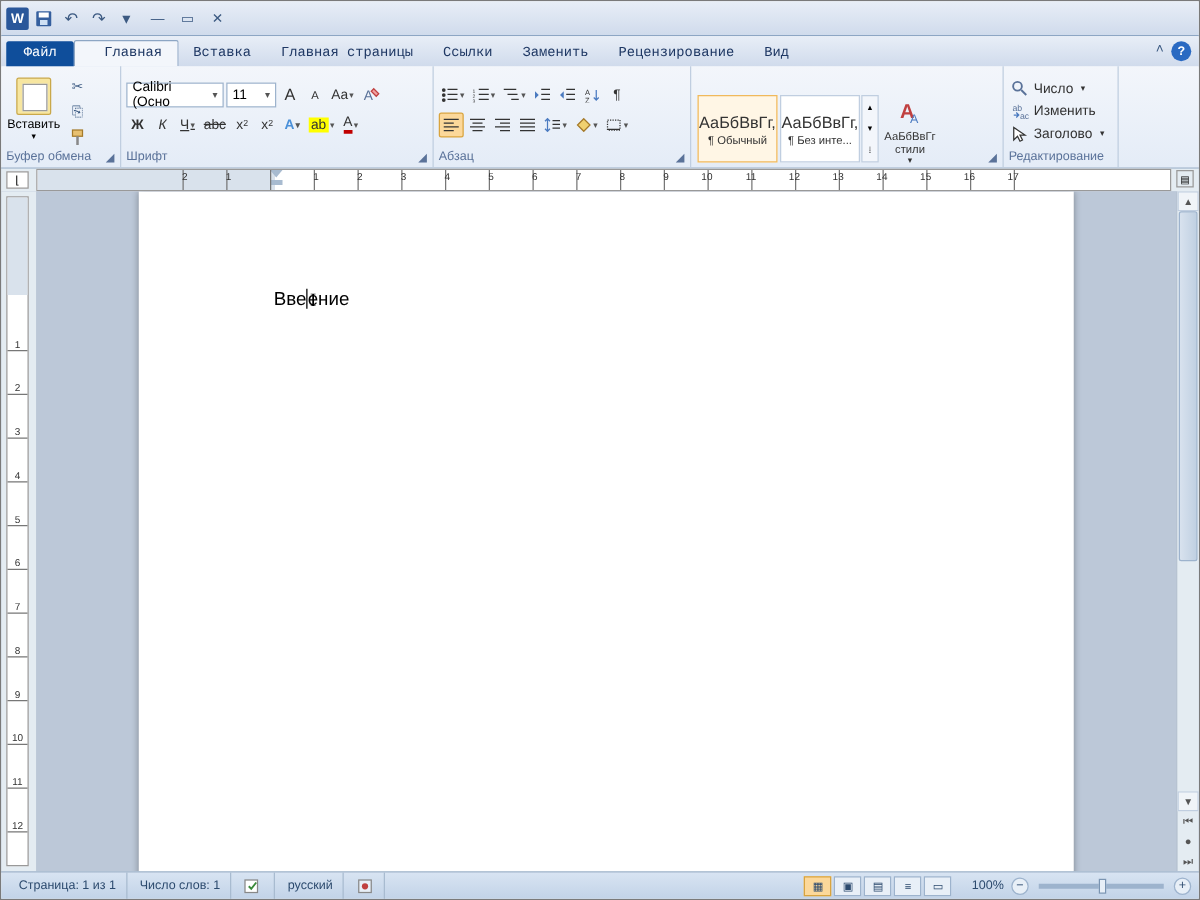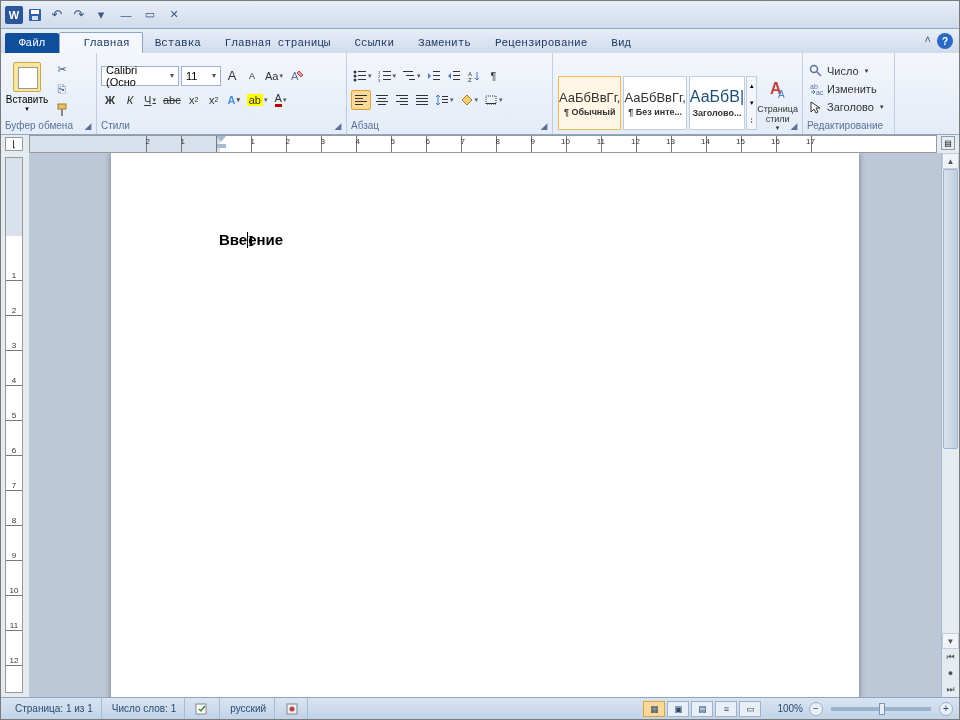--- a/index.html
+++ b/index.html
@@ -55,21 +55,21 @@
 
 .para-group { width: 206px; }
 .align-active { background: #fcd89a; border: 1px solid #d9a43e; border-radius: 2px; }
 
 .styles-group { width: 250px; }
 .styles-body { display: flex; align-items: flex-end; height: 100%; }
 .style-item { width: 64px; height: 54px; border: 1px solid #c0cee0; background: #fff; margin: 2px 1px; display: flex; flex-direction: column; align-items: center; justify-content: center; cursor: pointer; font-size: 9px; text-align: center; }
 .style-item.active { border: 1px solid #f0b95c; background: #fff6e5; }
 .style-preview { font-size: 13px; color: #333; }
 .style-preview.h1 { color: #1f4e79; font-size: 16px; }
-.style-name { font-size: 9px; color: #333; margin-top: 2px; overflow: hidden; white-space: nowrap; max-width: 60px; font-weight: bold; }
+.style-name { font-size: 9px; color: #333; margin-top: 2px; overflow: hidden; white-space: nowrap; max-width: 60px; }
 .style-expand { width: 14px; height: 54px; display: flex; flex-direction: column; justify-content: space-around; border: 1px solid #c0cee0; background: #f3f6fb; cursor: pointer; font-size: 7px; align-items: center; margin: 2px 0; }
 .change-styles { width: 50px; display: flex; flex-direction: column; align-items: center; justify-content: center; cursor: pointer; font-size: 9px; text-align: center; color: #333; }
 .change-styles-icon { width: 24px; height: 24px; margin-bottom: 2px; }
 
 .edit-group { width: 92px; }
 .edit-body { display: flex; flex-direction: column; gap: 2px; width: 100%; padding-top: 2px; }
 .edit-btn { display: flex; align-items: center; gap: 4px; cursor: pointer; font-size: 11px; color: #333; padding: 1px 2px; }
 .edit-icon { width: 14px; height: 14px; display: flex; align-items: center; justify-content: center; font-size: 11px; }
 
 
@@ -88,21 +88,21 @@
 .ruler-toggle { position: absolute; right: 4px; top: 1px; width: 14px; height: 14px; background: #e4ecf2; border: 1px solid #999; cursor: pointer; font-size: 8px; display: flex; align-items: center; justify-content: center; }
 
 .doc-row { flex: 1; display: flex; overflow: hidden; }
 .vruler { width: 28px; background: #e4ecf2; padding: 4px; }
 .vruler-inner { width: 18px; height: 100%; background: #fff; border: 1px solid #999; position: relative; }
 .vruler-margin { position: absolute; top: 0; height: 78px; left: 0; right: 0; background: #d9e2ec; }
 .vtick { position: absolute; left: 0; right: 0; border-bottom: 1px solid #777; font-size: 8px; text-align: center; color: #333; }
 
 .doc-scroll { flex: 1; position: relative; overflow: hidden; background: #bcc8d8; }
 .page { position: absolute; left: 82px; top: 0; width: 748px; min-height: 900px; background: #fff; box-shadow: 0 0 6px rgba(0,0,0,0.4); padding: 78px 108px; }
-.doc-text { font-family: Calibri, sans-serif; font-size: 15px; color: #000; position: relative; font-weight: bold; }
+.doc-text { font-family: Calibri, sans-serif; font-size: 15px; color: #000; position: relative; }
 .text-cursor { display: inline-block; width: 1px; height: 16px; background: #000; vertical-align: middle; position: relative; top: -1px; }
 .ibeam-cursor { position: absolute; left: 29px; top: 1px; width: 7px; height: 16px; pointer-events: none; }
 .ibeam-cursor::before { content: 'I'; font-family: serif; font-size: 15px; color: #000; }
 
 .vscroll { width: 18px; background: #e4ecf2; display: flex; flex-direction: column; border-left: 1px solid #aab8c8; }
 .vscroll-btn { height: 16px; display: flex; align-items: center; justify-content: center; font-size: 8px; color: #555; cursor: pointer; background: #f0f4f8; border: 1px solid #c0cee0; }
 .vscroll-track { flex: 1; background: #e4ecf2; position: relative; }
 .vscroll-thumb { position: absolute; top: 0; left: 1px; right: 1px; height: 280px; background: linear-gradient(90deg,#d8e2ee,#c0d0e2); border: 1px solid #9db3cd; border-radius: 2px; cursor: pointer; }
 .vscroll-nav { height: 16px; display: flex; align-items: center; justify-content: center; font-size: 9px; color: #555; cursor: pointer; }
 
@@ -216,21 +216,21 @@
             <div class="rbtn drop" style="color:#4a90d9;font-weight:bold;">A</div>
             <div class="rbtn drop">
                 <span style="background:#ffff00;padding:0 2px;">ab</span>
               </div>
             <div class="rbtn drop">
                 <span style="border-bottom:3px solid #c00000;">A</span>
               </div>
           </div>
         </div>
       </div>
-      <div class="group-label">Стили</div>
+      <div class="group-label">Шрифт</div>
       <div class="group-launcher">◢</div>
     </div>
 
     <div class="group para-group">
       <div class="group-body">
         <div class="font-rows">
           <div class="font-row">
             <div class="rbtn drop">
                 <svg width="14" height="12">
                   <circle cx="2" cy="2" r="1.5" fill="#333"></circle>
@@ -345,35 +345,31 @@
     <div class="group styles-group">
       <div class="group-body styles-body">
         <div class="style-item active">
           <div class="style-preview">АаБбВвГг,</div>
           <div class="style-name">¶ Обычный</div>
         </div>
         <div class="style-item">
           <div class="style-preview">АаБбВвГг,</div>
           <div class="style-name">¶ Без инте...</div>
         </div>
-        <div class="style-item">
-          <div class="style-preview h1">АаБбВ|</div>
-          <div class="style-name">Заголово...</div>
-        </div>
         <div class="style-expand">
             <span>▴</span>
             <span>▾</span>
             <span>⁞</span>
           </div>
         <div class="change-styles">
           <svg class="change-styles-icon" viewBox="0 0 24 24">
               <text x="4" y="16" font-size="16" fill="#c04040" font-weight="bold">A</text>
               <text x="12" y="20" font-size="10" fill="#4a7ac0">A</text>
             </svg>
-          <span>Страница стили</span>
+          <span>АаБбВвГг стили</span>
           <span style="font-size:7px;">▾</span>
         </div>
       </div>
       <div class="group-launcher">◢</div>
     </div>
 
     <div class="group edit-group">
       <div class="group-body">
         <div class="edit-body">
           <div class="edit-btn">

